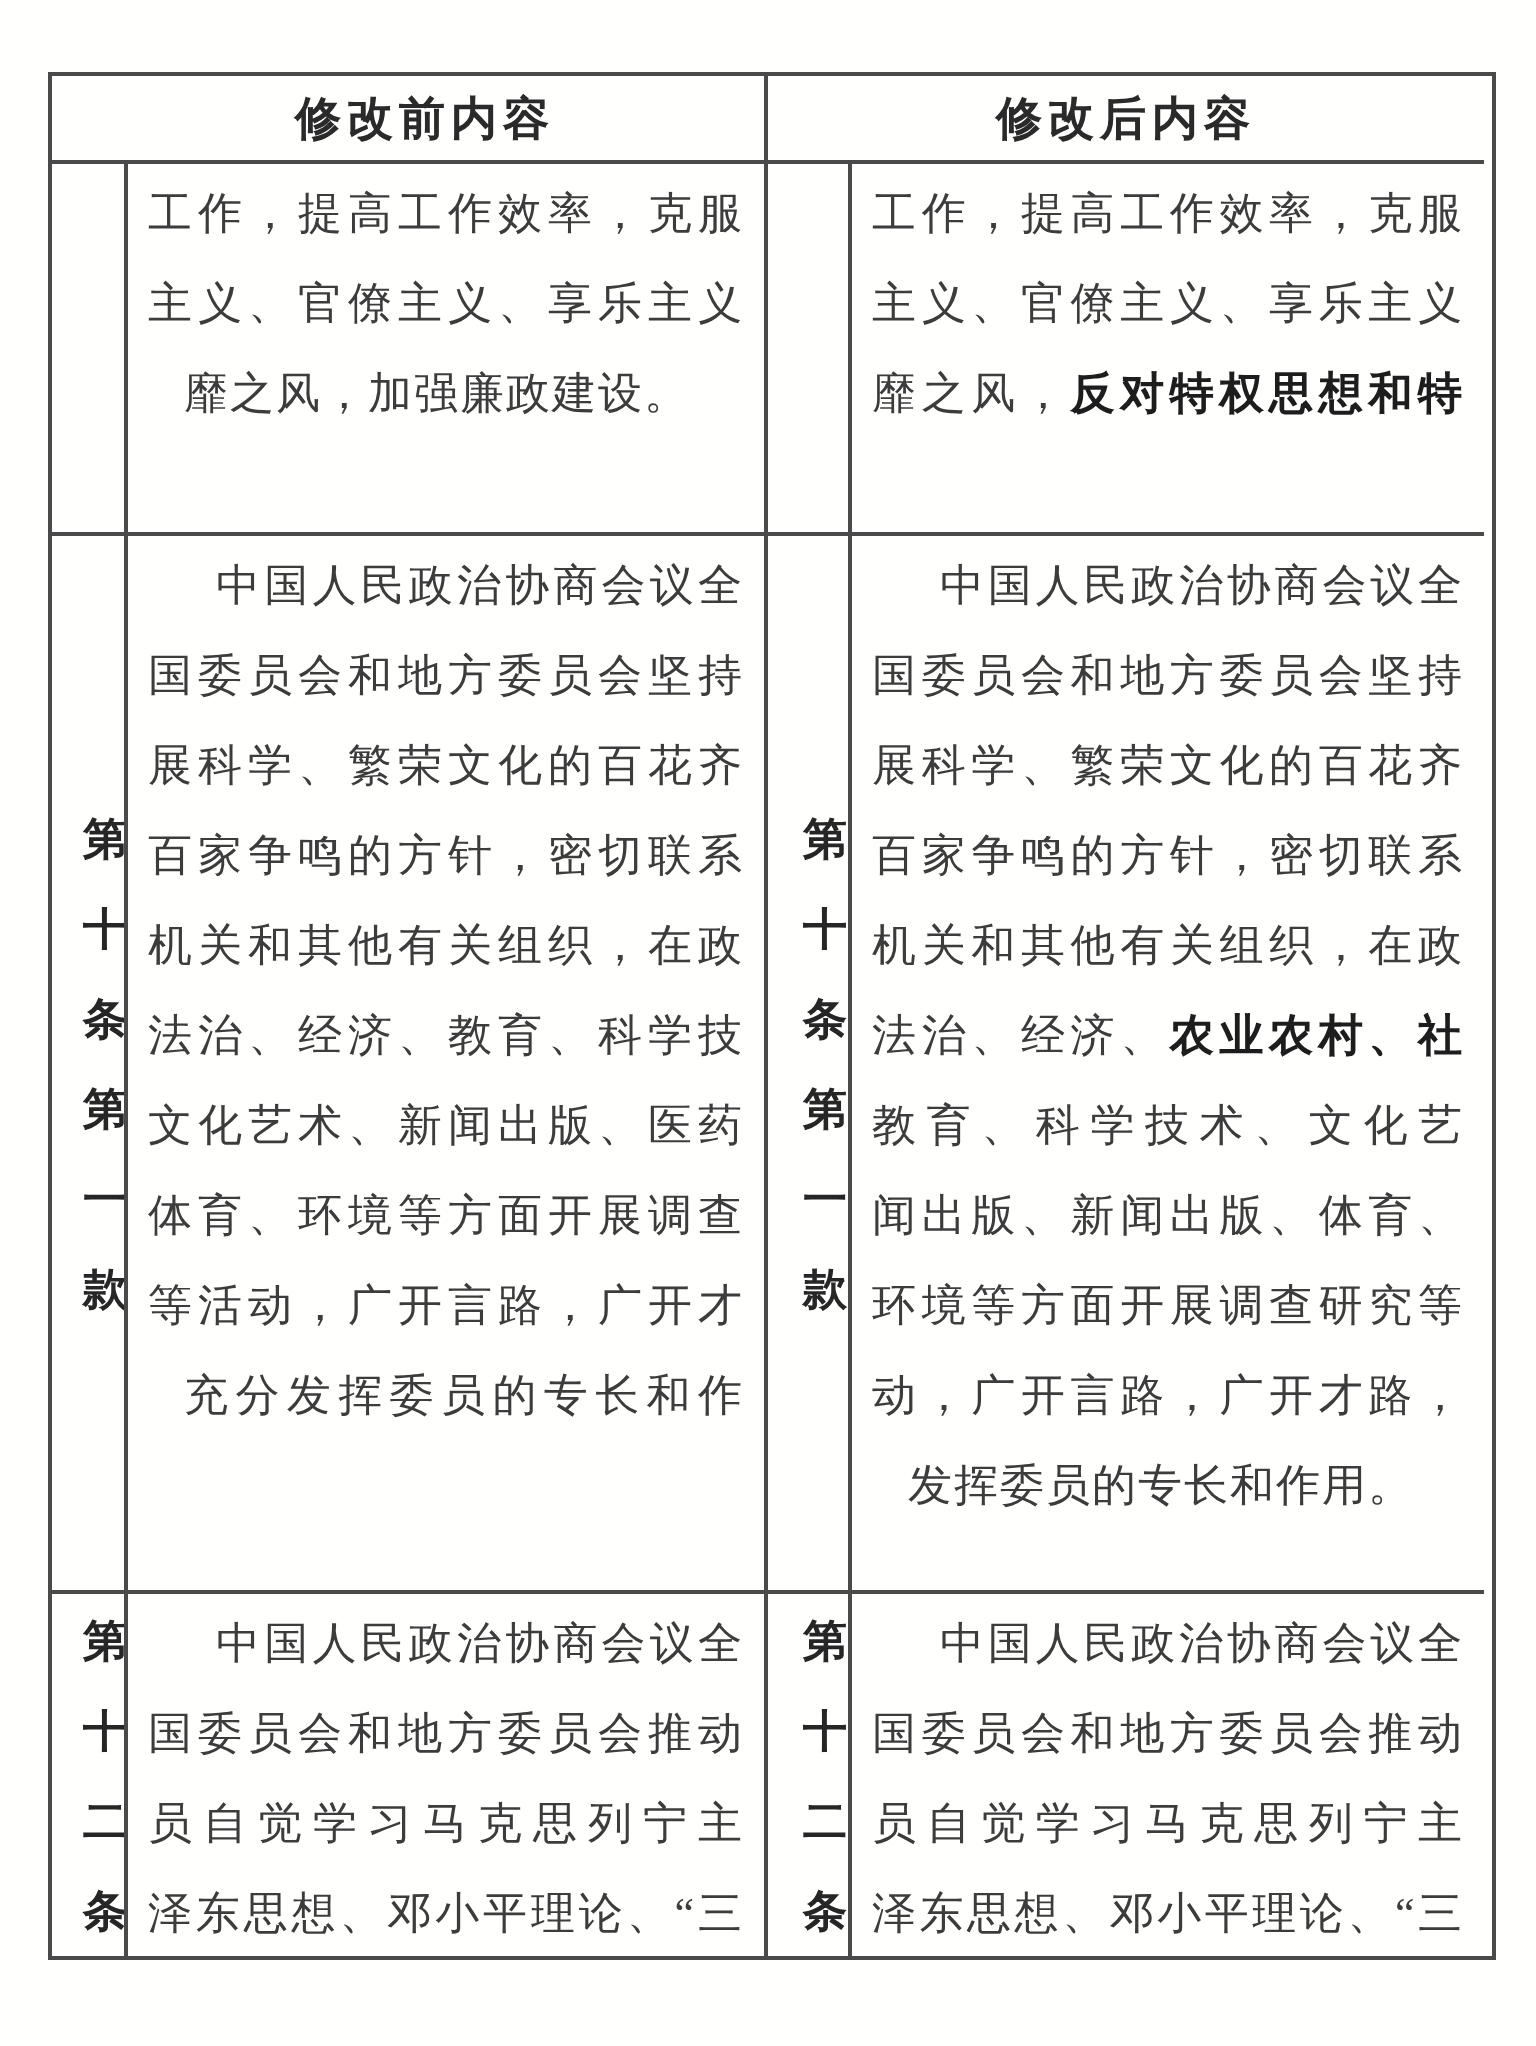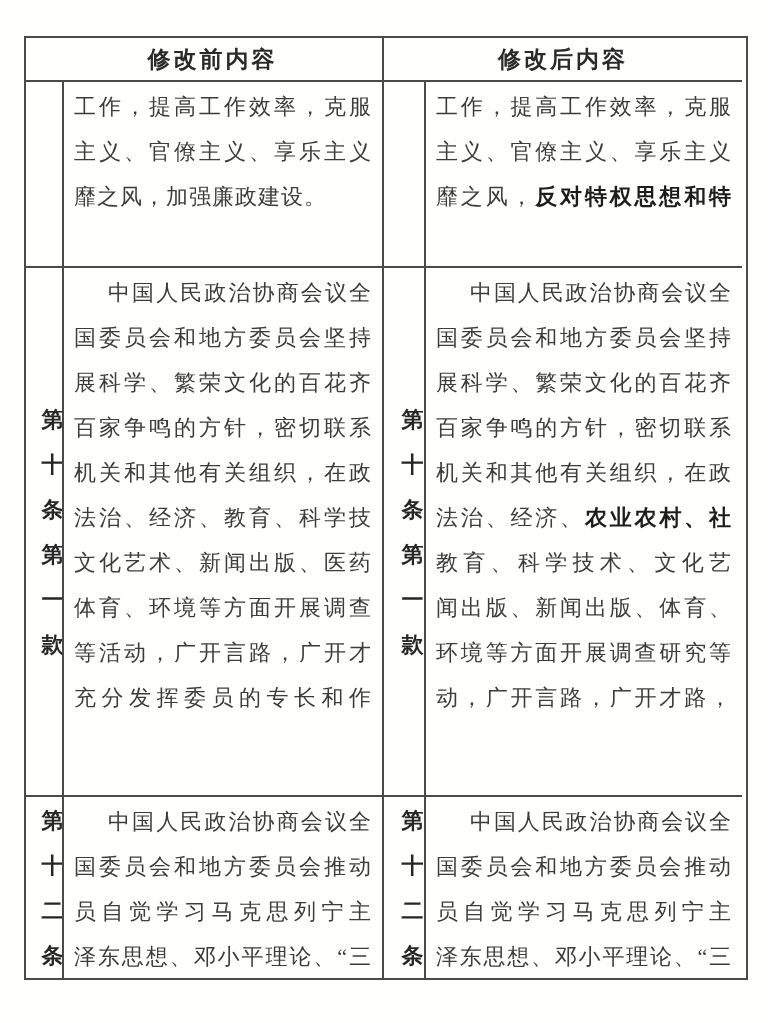--- a/index.html
+++ b/index.html
@@ -33,21 +33,21 @@
   .lch{line-height:45px;height:45px;}
   .cnt{
     padding:2px 10px 0 10px;
     font-size:22px;color:#3c3c3c;letter-spacing:1px;
   }
   .ln{
     height:45px;line-height:45px;overflow:hidden;
     text-align:justify;text-align-last:justify;
     text-justify:inter-character;
   }
-  .ln.fin{text-align-last:left;}
+  .ln.fin{text-align-last:left;margin-left:18px;}
   .ln.ind{text-indent:34px;}
   .b{
     font-family:"Liberation Sans","DejaVu Sans",sans-serif;
     font-weight:700;color:#1d1d1d;
   }
 </style>
 </head>
 <body>
 
 <div class="page">
@@ -99,20 +99,21 @@
         <div class="ln ind"><span>中国人民政治协商会议全</span></div>
         <div class="ln"><span>国委员会和地方委员会坚持发</span></div>
         <div class="ln"><span>展科学、繁荣文化的百花齐放、</span></div>
         <div class="ln"><span>百家争鸣的方针，密切联系国家</span></div>
         <div class="ln"><span>机关和其他有关组织，在政治、</span></div>
         <div class="ln"><span>法治、经济、</span><span class="b">农业农村、社会、</span></div>
         <div class="ln"><span>教育、科学技术、文化艺术、新</span></div>
         <div class="ln"><span>闻出版、新闻出版、体育、</span></div>
         <div class="ln"><span>环境等方面开展调查研究等活</span></div>
         <div class="ln"><span>动，广开言路，广开才路，充分</span></div>
+        <div class="ln fin"><span>发挥委员的专长和作用。</span></div>
       </div>
       <div class="cell lbl br">
         <div class="lch">第</div>
         <div class="lch">十</div>
         <div class="lch">二</div>
         <div class="lch">条</div>
       </div>
       <div class="cell cnt br">
         <div class="ln ind"><span>中国人民政治协商会议全</span></div>
         <div class="ln"><span>国委员会和地方委员会推动委</span></div>

